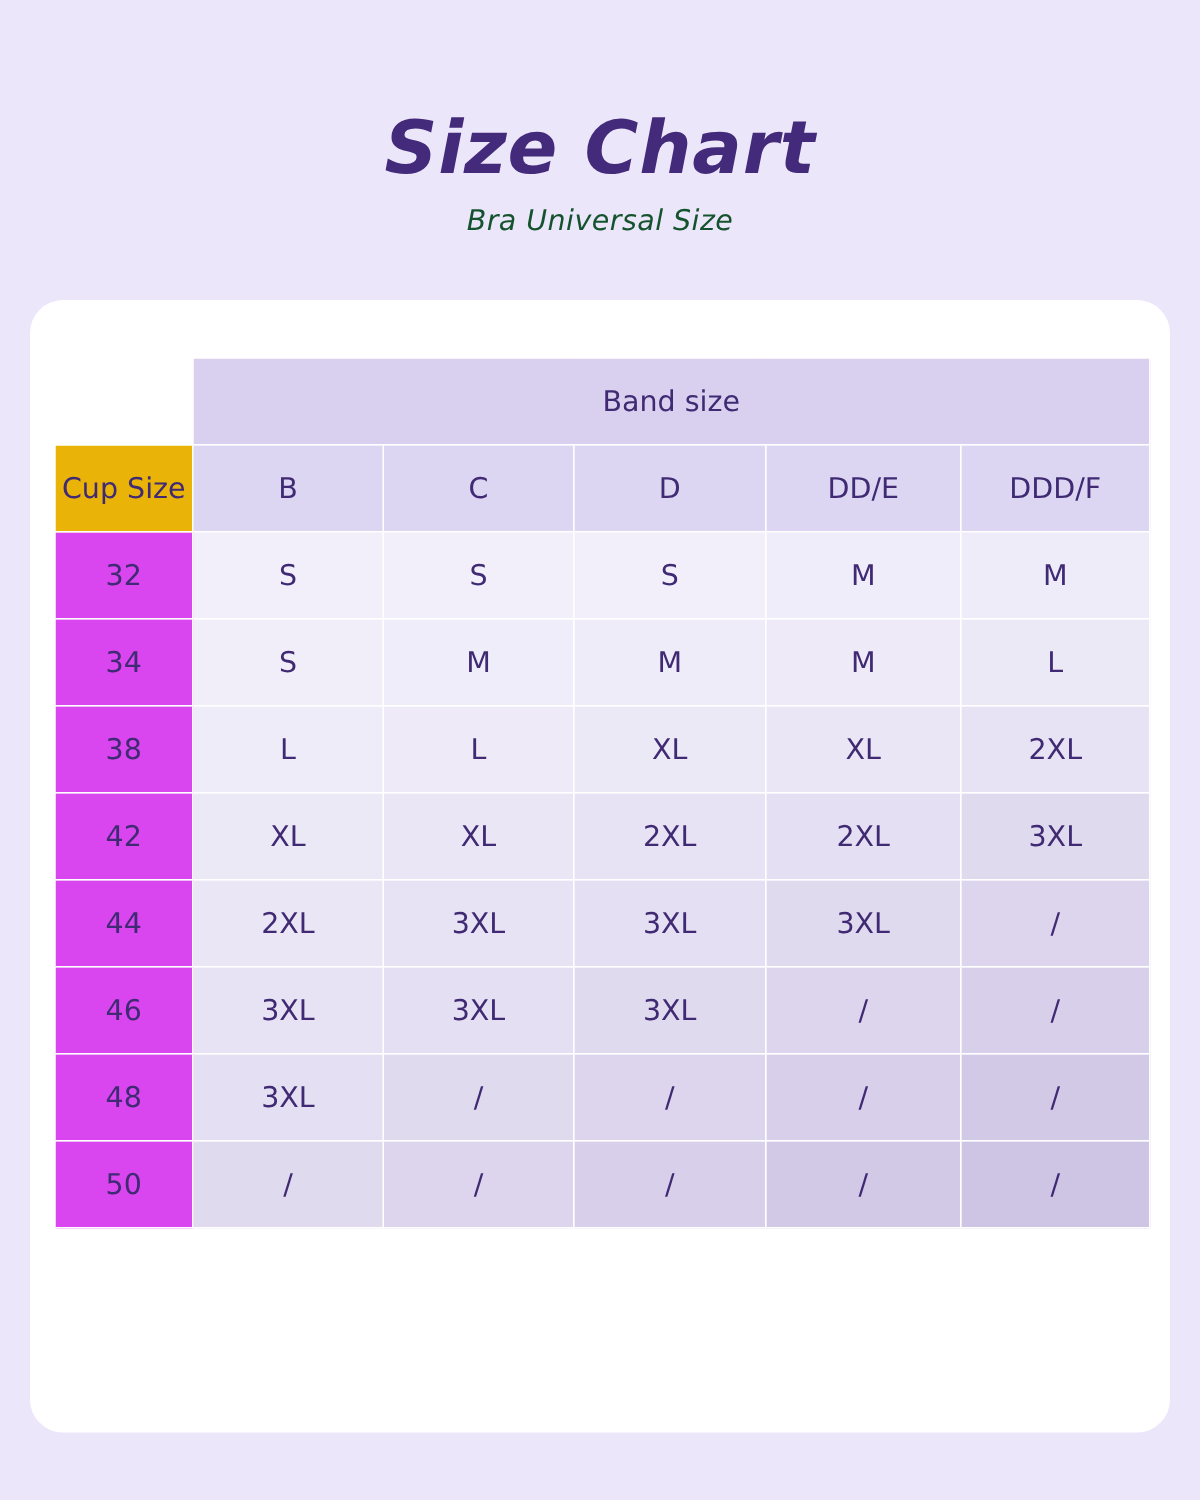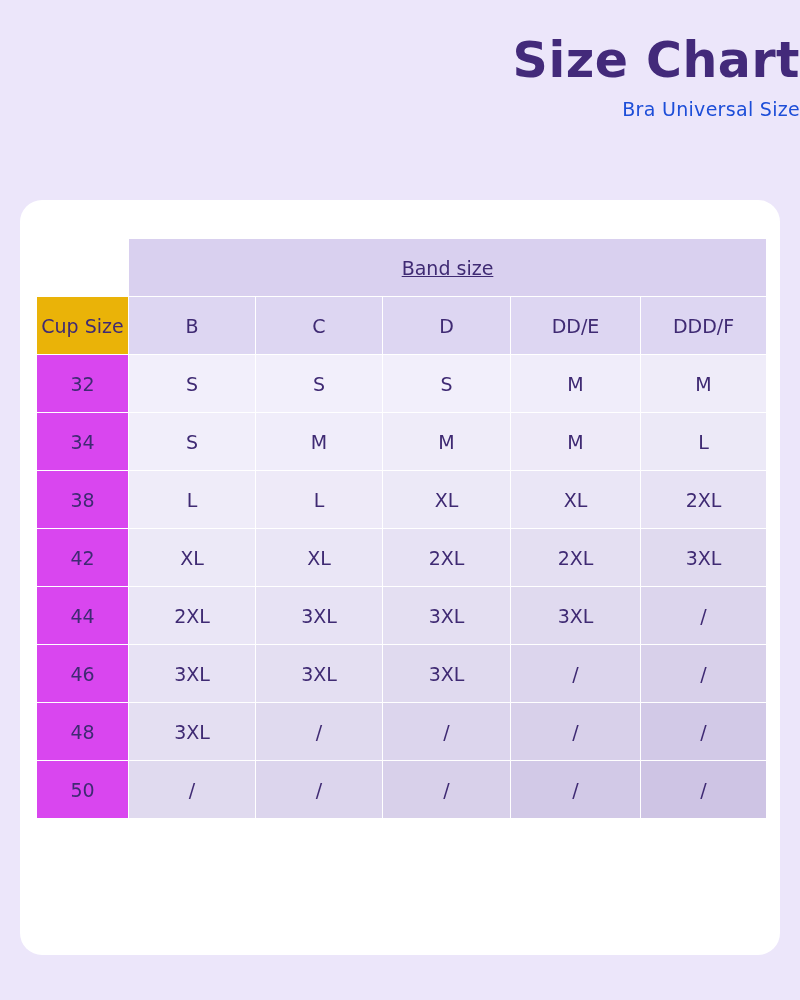--- a/index.html
+++ b/index.html
@@ -13,34 +13,35 @@
     font-family: "DejaVu Sans", sans-serif;
     overflow: hidden;
   }
   .page {
     width: 800px;
     height: 1000px;
     position: relative;
     box-sizing: border-box;
   }
   .header {
-    text-align: right;
-    padding-top: 34px;
+    text-align: center;
+    padding-top: 72px;
+    font-style: italic;
   }
   .title {
     font-size: 49px;
     font-weight: bold;
     color: #432a7a;
     letter-spacing: 0.5px;
     line-height: 1.1;
     margin: 0;
   }
   .subtitle {
     font-size: 19px;
-    color: #1d4ed8;
+    color: #14532d;
     margin-top: 10px;
     letter-spacing: 0.3px;
   }
   .card {
     position: absolute;
     left: 20px;
     top: 200px;
     width: 760px;
     height: 755px;
     background: #ffffff;
@@ -67,21 +68,20 @@
   .corner-blank {
     background: #ffffff;
     border: none !important;
   }
   .band-header {
     background: #d9d0ef;
     font-size: 21px;
     font-weight: bold;
     color: #3f2a73;
     height: 62px;
-    text-decoration: underline;
   }
   .cup-size-label {
     background: #eab308;
     font-size: 15px;
     font-weight: bold;
     color: #3f2a73;
     height: 58px;
   }
   .col-header {
     background: #ddd6f2;

